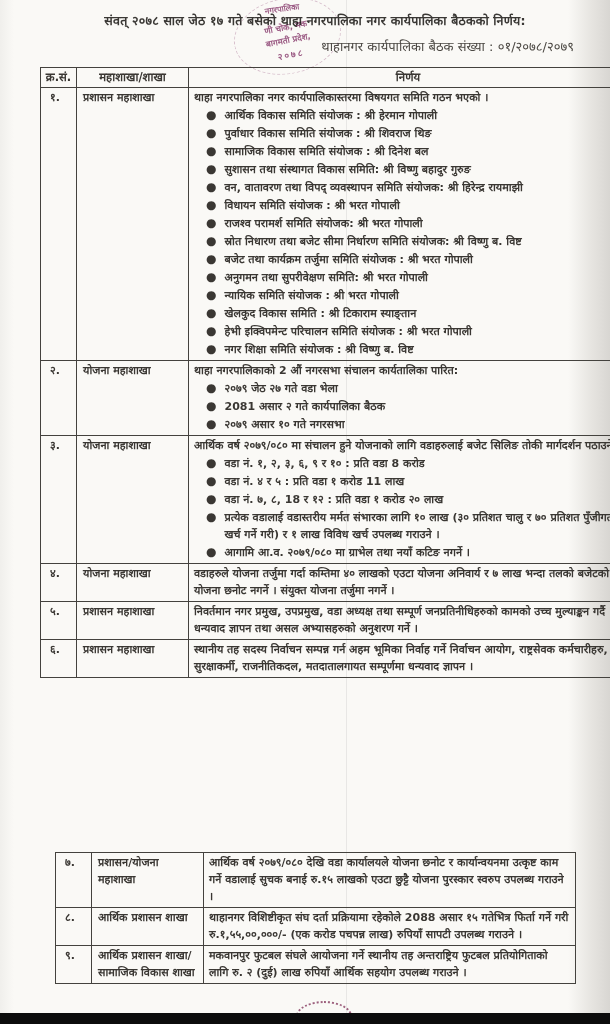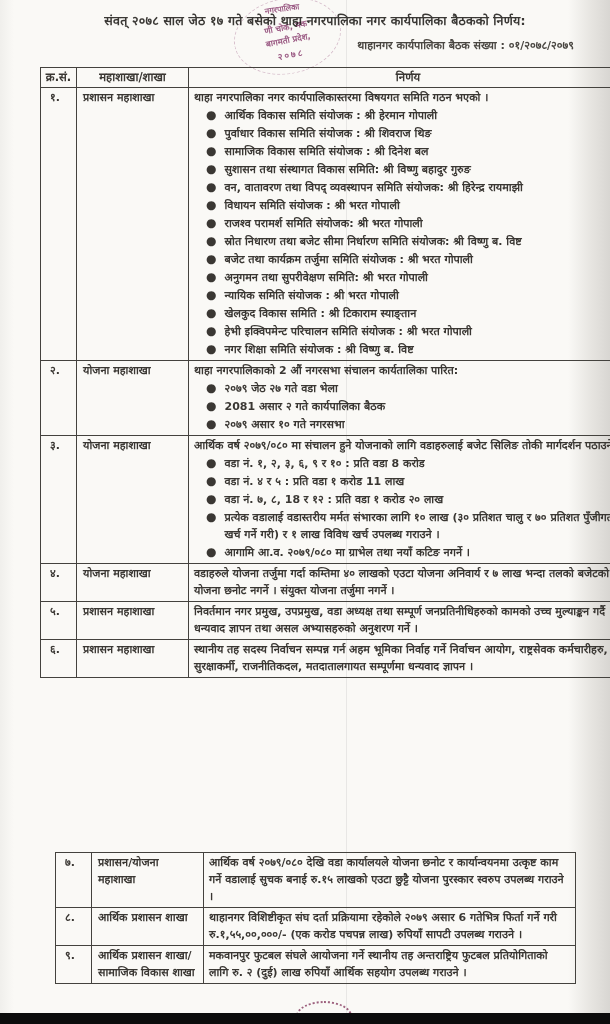--- a/index.html
+++ b/index.html
@@ -17,21 +17,21 @@
     position:absolute;left:346px;top:0;width:1px;height:1024px;
     background:rgba(110,110,110,0.12);pointer-events:none;
   }
   .doc-title{
     position:absolute;top:12px;left:30px;right:10px;
     text-align:center;font-size:12.5px;font-weight:bold;
     color:#3a3835;letter-spacing:.2px;z-index:2;
   }
   .meeting-no{
     position:absolute;top:37px;right:36px;
-    font-size:11px;font-weight:bold;color:#4a4742;z-index:2;text-align:center;
+    font-size:13px;font-weight:normal;color:#4a4742;z-index:2;text-align:center;
   }
   
   .top-stamp{
     position:absolute;left:226px;top:2px;width:124px;height:74px;
     transform:rotate(-11deg);
     text-align:center;color:#8f4376;z-index:3;
     mix-blend-mode:multiply;opacity:.85;
   }
   .top-stamp::before{
     content:"";position:absolute;left:8px;top:-4px;right:8px;bottom:2px;
@@ -247,21 +247,21 @@
           <td class="c-num">७.</td>
           <td class="c-dept">प्रशासन/योजना महाशाखा</td>
           <td class="c-dec">
             <p>आर्थिक वर्ष २०७९/०८० देखि वडा कार्यालयले योजना छनोट र कार्यान्वयनमा उत्कृष्ट काम गर्ने वडालाई सुचक बनाई रु.१५ लाखको एउटा छुट्टै योजना पुरस्कार स्वरुप उपलब्ध गराउने ।</p>
           </td>
         </tr>
         <tr>
           <td class="c-num">८.</td>
           <td class="c-dept">आर्थिक प्रशासन शाखा</td>
           <td class="c-dec">
-            <p>थाहानगर विशिष्टीकृत संघ दर्ता प्रक्रियामा रहेकोले २०७९ असार 6 गतेभित्र फिर्ता गर्ने गरी रु.१,५५,००,०००/- (एक करोड पचपन्न लाख) रुपियाँ सापटी उपलब्ध गराउने ।</p>
+            <p>थाहानगर विशिष्टीकृत संघ दर्ता प्रक्रियामा रहेकोले 2088 असार १५ गतेभित्र फिर्ता गर्ने गरी रु.१,५५,००,०००/- (एक करोड पचपन्न लाख) रुपियाँ सापटी उपलब्ध गराउने ।</p>
           </td>
         </tr>
         <tr>
           <td class="c-num">९.</td>
           <td class="c-dept">आर्थिक प्रशासन शाखा/सामाजिक विकास शाखा</td>
           <td class="c-dec">
             <p>मकवानपुर फुटबल संघले आयोजना गर्ने स्थानीय तह अन्तराष्ट्रिय फुटबल प्रतियोगिताको लागि रु. २ (दुई) लाख रुपियाँ आर्थिक सहयोग उपलब्ध गराउने ।</p>
           </td>
         </tr>
       </tbody>

